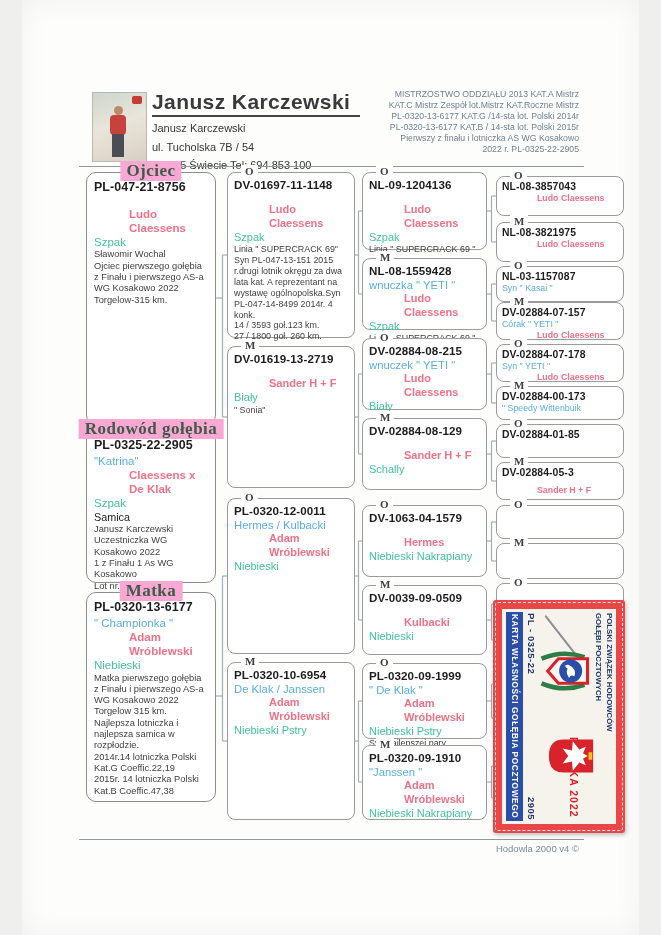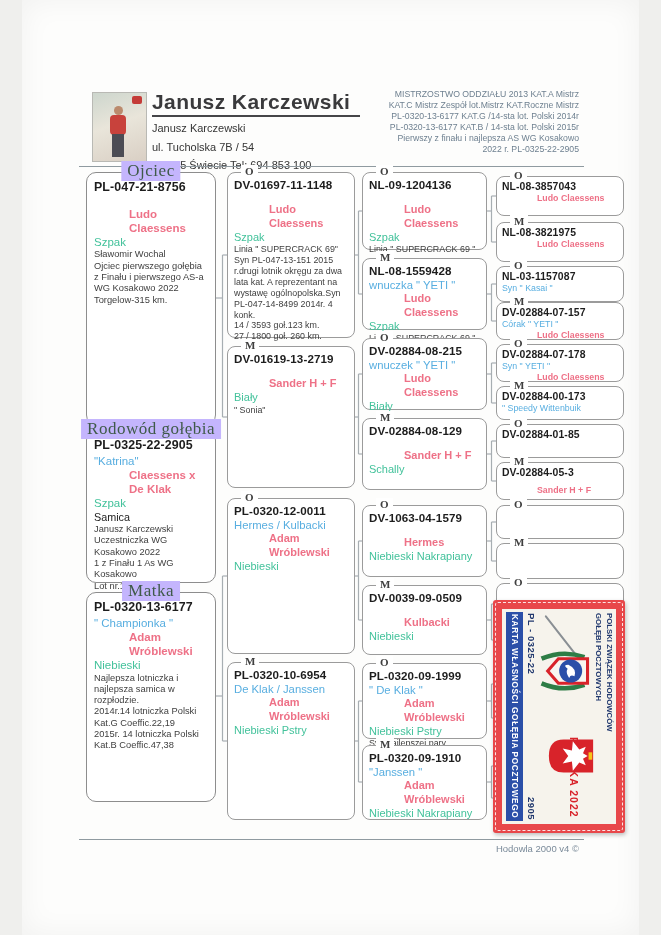--- a/index.html
+++ b/index.html
@@ -39,22 +39,22 @@
   .ln.gap{height:11px;}
   .col4b{padding:3px 5px 2px 5px;}
   .col4b .ring{font-size:10.4px;}
   .col4b .ln.pink{font-size:8.8px;}
   .col4b .ln.blue{font-size:8.8px;}
   .col4b .ln.gap{height:6px;}
 
   
   .mainbox{position:absolute;border:1.6px solid #8d8d8d;border-radius:10px;background:#fff;
            padding:7px 7px 4px 7px;box-sizing:border-box;z-index:2;}
-  .mainlabel{position:absolute;top:-12px;left:50%;transform:translateX(-50%);background:#c4b5fd;
-             padding:0 6px;font-family:"Liberation Serif",serif;font-size:17px;font-weight:normal;
+  .mainlabel{position:absolute;top:-12px;left:50%;transform:translateX(-50%);background:#f9a8d4;
+             padding:0 6px;font-family:"Liberation Serif",serif;font-size:17px;font-weight:bold;
              color:#3f5a49;white-space:nowrap;letter-spacing:.5px;}
   .mainbox .ring{font-size:12.4px;}
   .mainbox .ln.pink,.mainbox .ln.teal,.mainbox .ln.blue{font-size:11.5px;}
   .mainbox .ln.small{font-size:9.3px;}
 
   
   .card{position:absolute;left:471px;top:600px;width:132px;height:233px;background:#e8474a;
         border-radius:3px;z-index:6;box-shadow:1px 2px 4px rgba(0,0,0,.25);}
   .card::before{content:"";position:absolute;inset:2px;border:1.5px dashed rgba(255,255,255,.85);border-radius:3px;}
   .card-inner{position:absolute;inset:9px;background:#f6f3ec;overflow:hidden;}
@@ -156,21 +156,21 @@
     <div class="title">Janusz Karczewski</div>
     <div class="addr">Janusz Karczewski</div>
     <div class="addr">ul. Tucholska 7B / 54</div>
     <div class="addr">86-105 Świecie  Tel: 694 853 100</div>
   </div>
   <div class="achv">
     <div>MISTRZOSTWO ODDZIAŁU 2013 KAT.A Mistrz</div>
     <div>KAT.C Mistrz Zespół lot.Mistrz KAT.Roczne Mistrz</div>
     <div>PL-0320-13-6177 KAT.G /14-sta lot. Polski 2014r</div>
     <div>PL-0320-13-6177 KAT.B / 14-sta lot. Polski 2015r</div>
-    <div>Pierwszy z finału i najlepsza AS WG Kosakowo</div>
+    <div>Pierwszy z finału i lotniczka AS WG Kosakowo</div>
     <div>2022 r. PL-0325-22-2905</div>
   </div>
   <div class="rule" style="top:166px"></div>
 
   <div class="mainbox" style="left:64px;top:172px;width:130px;height:253px">
     <span class="mainlabel">Ojciec</span>
     <div class="ring">PL-047-21-8756</div>
     <div class="ln gap"></div>
     <div class="ln pink">Ludo Claessens</div>
     <div class="ln teal">Szpak</div>
@@ -191,20 +191,21 @@
     <div class="ln small">1 z Finału  1 As WG Kosakowo</div>
     <div class="ln small">Lot  nr.1 -12/ 555</div>
   </div>
 
   <div class="mainbox" style="left:64px;top:592px;width:130px;height:210px">
     <span class="mainlabel">Matka</span>
     <div class="ring">PL-0320-13-6177</div>
     <div class="ln blue">" Championka "</div>
     <div class="ln pink">Adam Wróblewski</div>
     <div class="ln teal">Niebieski</div>
+    <div class="ln small">Matka pierwszego gołębia z Finału i pierwszego AS-a WG Kosakowo 2022 Torgelow 315 km.</div>
     <div class="ln small">Najlepsza lotniczka i najlepsza samica w rozpłodzie.</div>
     <div class="ln small">2014r.14 lotniczka Polski</div>
     <div class="ln small">Kat.G Coeffic.22,19</div>
     <div class="ln small">2015r. 14 lotniczka Polski</div>
     <div class="ln small">Kat.B Coeffic.47,38</div>
   </div>
 
   <div id="treeboxes">
       <div class="pbox " style="left: 205px; top: 172px; width: 128px; height: 166px;">
         <span class="ptag">O</span>

